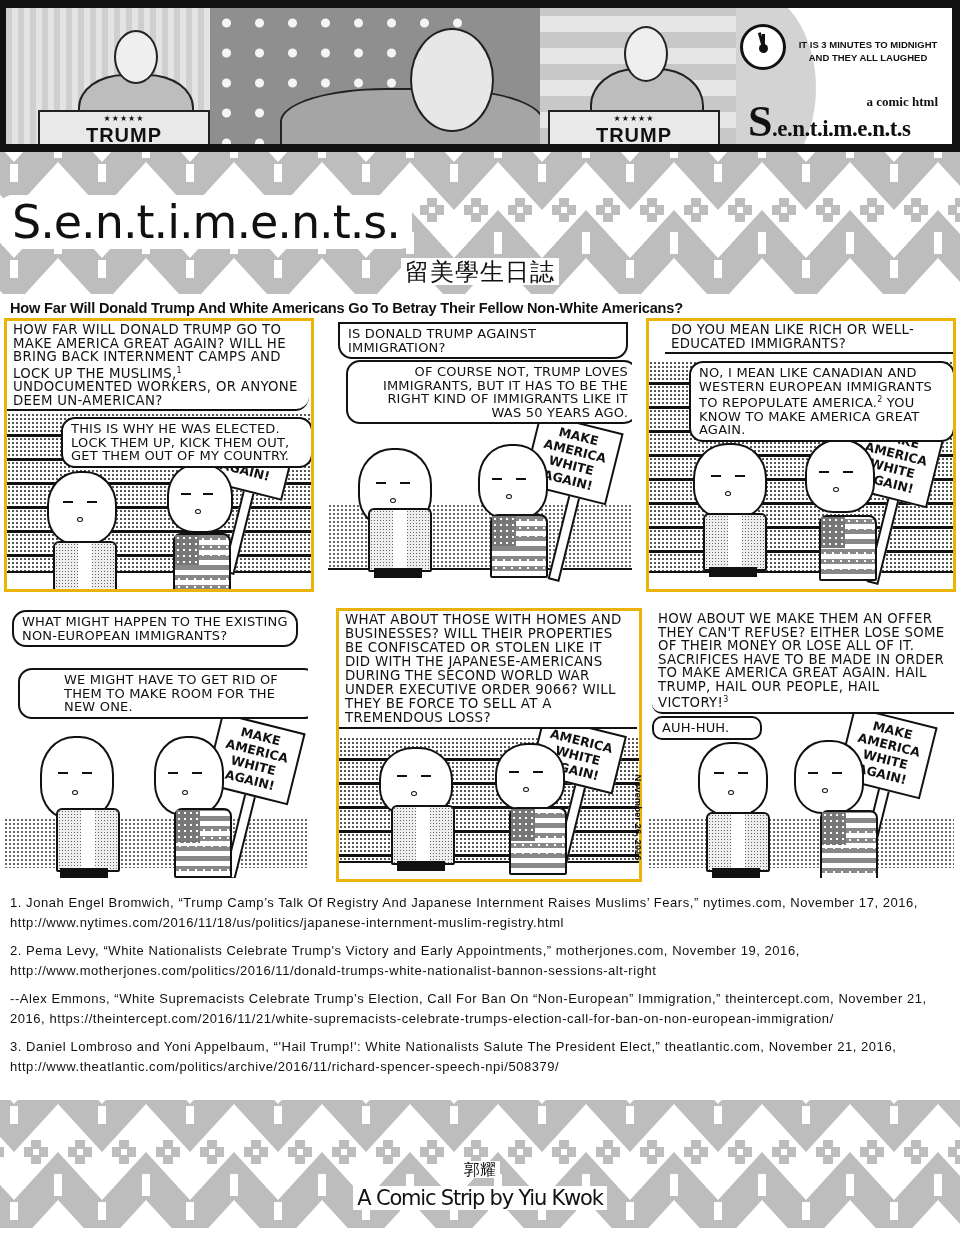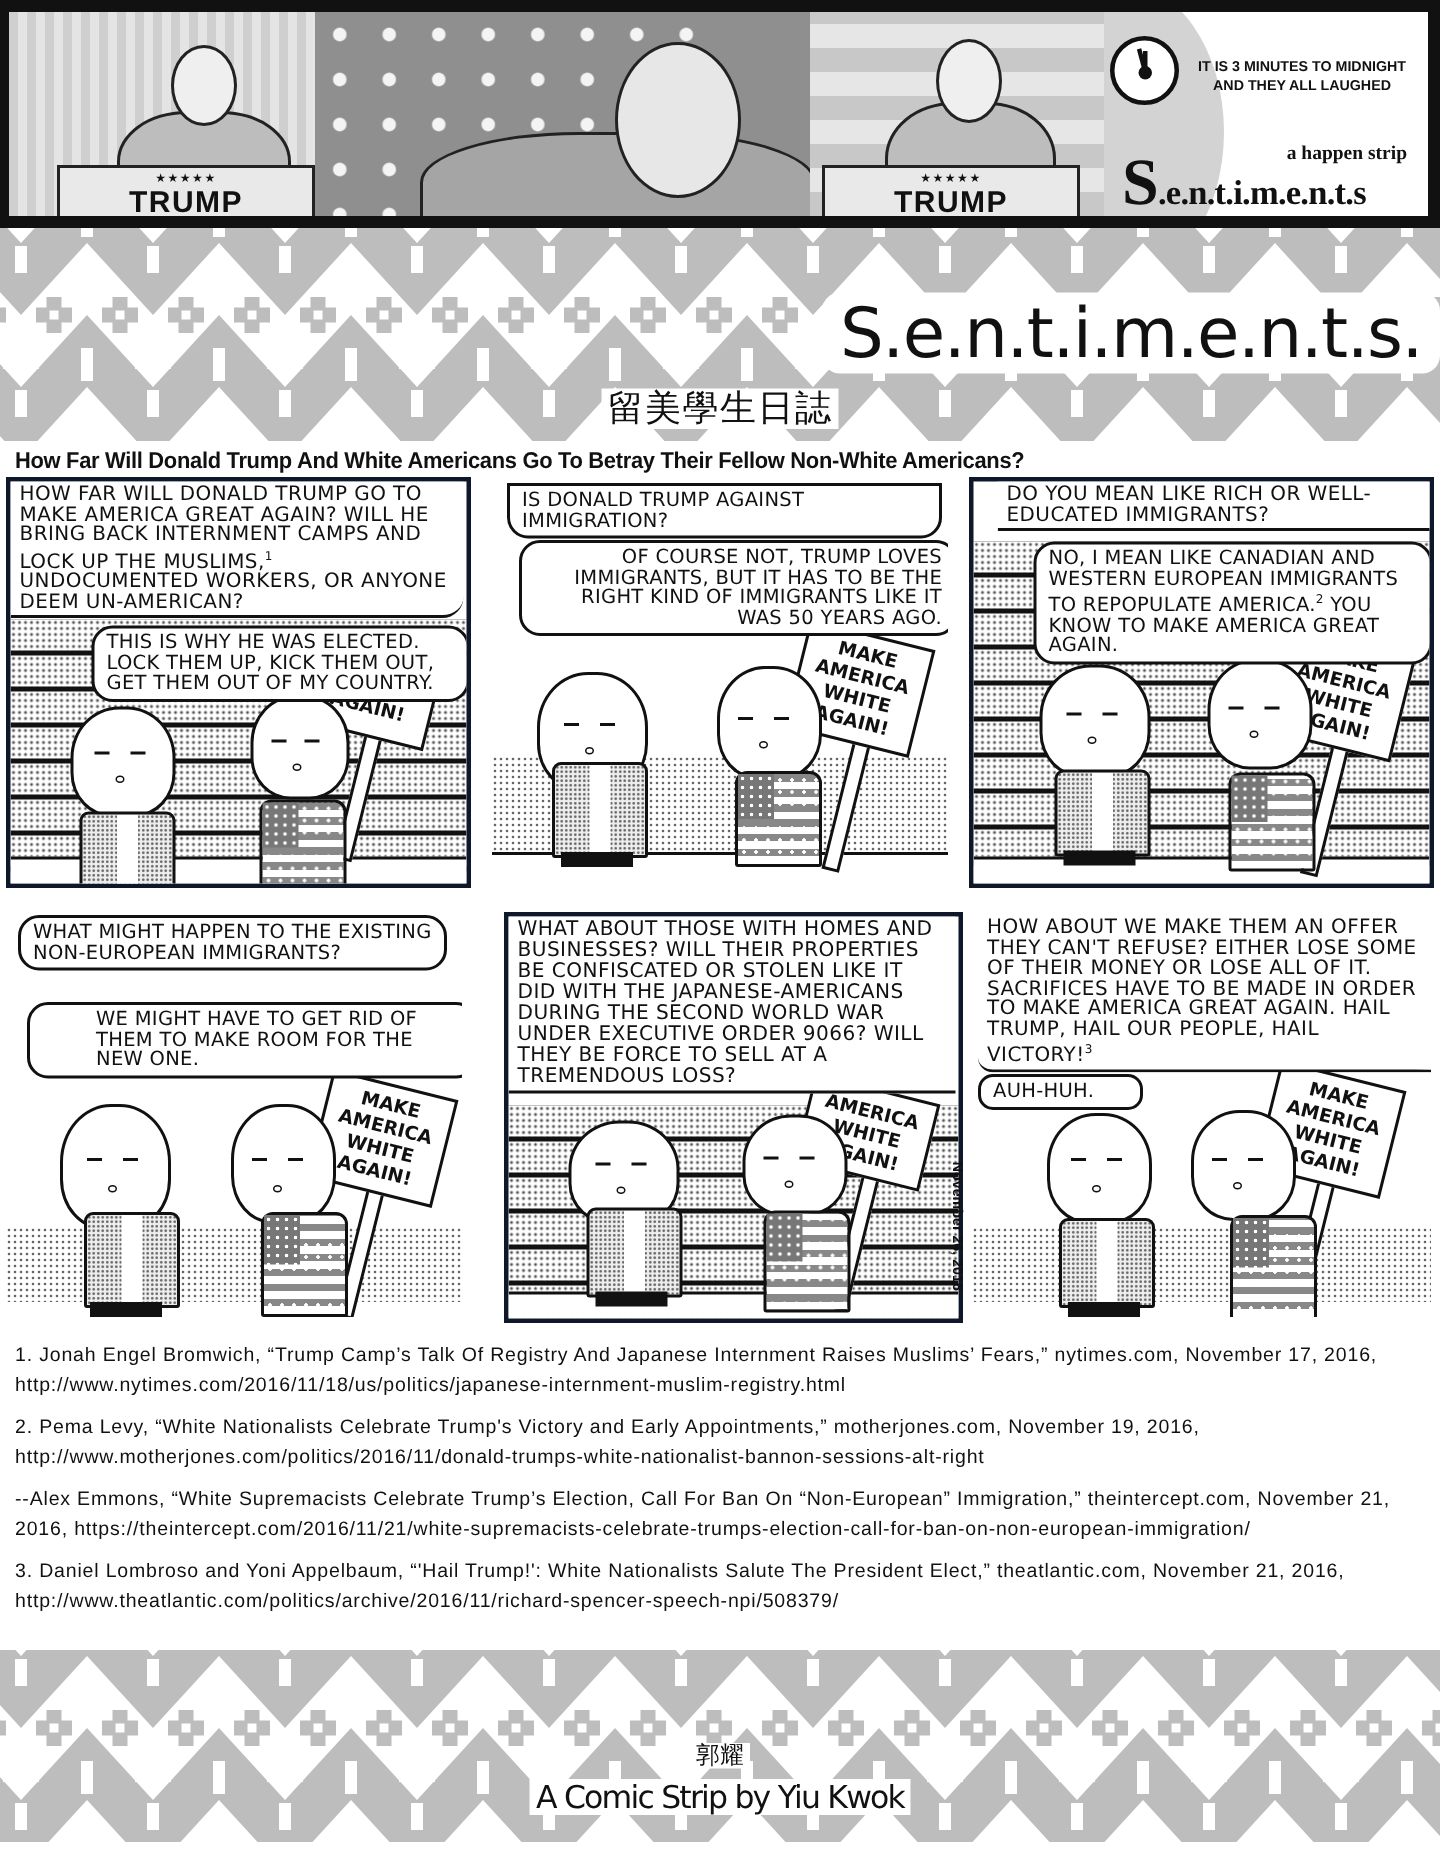--- a/index.html
+++ b/index.html
@@ -28,30 +28,30 @@
   .clock .dot { position:absolute; left:16px; top:17px; width:9px; height:9px; background:#111; border-radius:50%; }
   .midnight { position:absolute; left:52px; top:30px; width:160px; font-weight:bold; font-size:9.5px; text-align:center; line-height:13px; }
   .comicstrip { position:absolute; right:14px; top:86px; font-family:"Liberation Serif", serif; font-weight:bold; font-size:13px; }
   .banner-logo { position:absolute; left:12px; top:96px; font-family:"Liberation Serif", serif; font-weight:bold; font-size:23px; letter-spacing:-0.5px; }
   .banner-logo .big { font-size:44px; line-height:36px; }
 
   
   .pattern { position:absolute; left:0; width:960px; overflow:hidden; }
   .pattern svg { display:block; }
 
-  .title-wrap { position:absolute; left:0; top:195px; width:960px; text-align:right; }
+  .title-wrap { position:absolute; left:0; top:195px; width:960px; text-align:left; }
   .site-title { display:inline-block; background:#fff; font-family:"DejaVu Sans", sans-serif; font-size:46px; line-height:54px; padding:0 12px; letter-spacing:-1px; border-radius:12px; }
   .cjk-title { position:absolute; left:0; top:256px; width:960px; text-align:center; }
   .cjk-title span { background:#fff; font-size:24px; padding:0 4px; letter-spacing:1px; }
 
   .headline { position:absolute; left:10px; top:299px; font-family:"Liberation Sans", sans-serif; font-weight:bold; font-size:15.2px; letter-spacing:-0.2px; transform:scaleX(0.96); transform-origin:left; }
 
   
   .panel { position:absolute; background:#fff; overflow:hidden; }
-  .panel.bordered { border:3px solid #0f172a; }
+  .panel.bordered { border:3px solid #eab308; }
   .bricks { position:absolute; left:0; right:0; bottom:0;
     background-image:
       repeating-linear-gradient(0deg, #111 0 3px, transparent 3px 24px),
       radial-gradient(#555 0.8px, transparent 1.2px);
     background-size:100% 24px, 4px 4px; }
   .ground { position:absolute; left:0; right:0; height:70px; background-image:radial-gradient(#666 0.8px, transparent 1.1px); background-size:4px 4px; }
   .floorline { position:absolute; left:0; right:0; height:16px; background:#fff; border-top:2px solid #111; }
 
   .bubble { position:absolute; background:#fff; border:2px solid #111; border-radius:14px; padding:3px 8px; font-family:"DejaVu Sans", sans-serif; font-size:13px; line-height:13.5px; text-transform:uppercase; letter-spacing:0.2px; z-index:3; }
   .caption { position:absolute; background:#fff; font-family:"DejaVu Sans", sans-serif; font-size:13.3px; line-height:13.5px; letter-spacing:0.3px; z-index:3; padding:2px 6px; border-bottom:2px solid #111; }
@@ -115,21 +115,21 @@
     <div class="bpanel bp4">
       <div class="clock">
         <div class="hand1"></div>
           <div class="hand2"></div>
           <div class="dot"></div>
       </div>
       <div class="midnight">
         <div>IT IS 3 MINUTES TO MIDNIGHT</div>
         <div>AND THEY ALL LAUGHED</div>
       </div>
-      <div class="comicstrip">a happen strip</div>
+      <div class="comicstrip">a comic html</div>
       <div class="banner-logo"><span class="big">S</span><span>.e.n.t.i.m.e.n.t.s</span></div>
     </div>
   </div>
 </div>
 
 <div class="pattern" style="top:152px;height:142px;">
   <svg width="960" height="142" viewBox="0 0 960 142">
     <defs>
       <pattern id="diam" x="-30" y="10" width="88" height="96" patternUnits="userSpaceOnUse">
         <polygon points="0,0 88,0 44,48" fill="#bdbdbd"></polygon>

